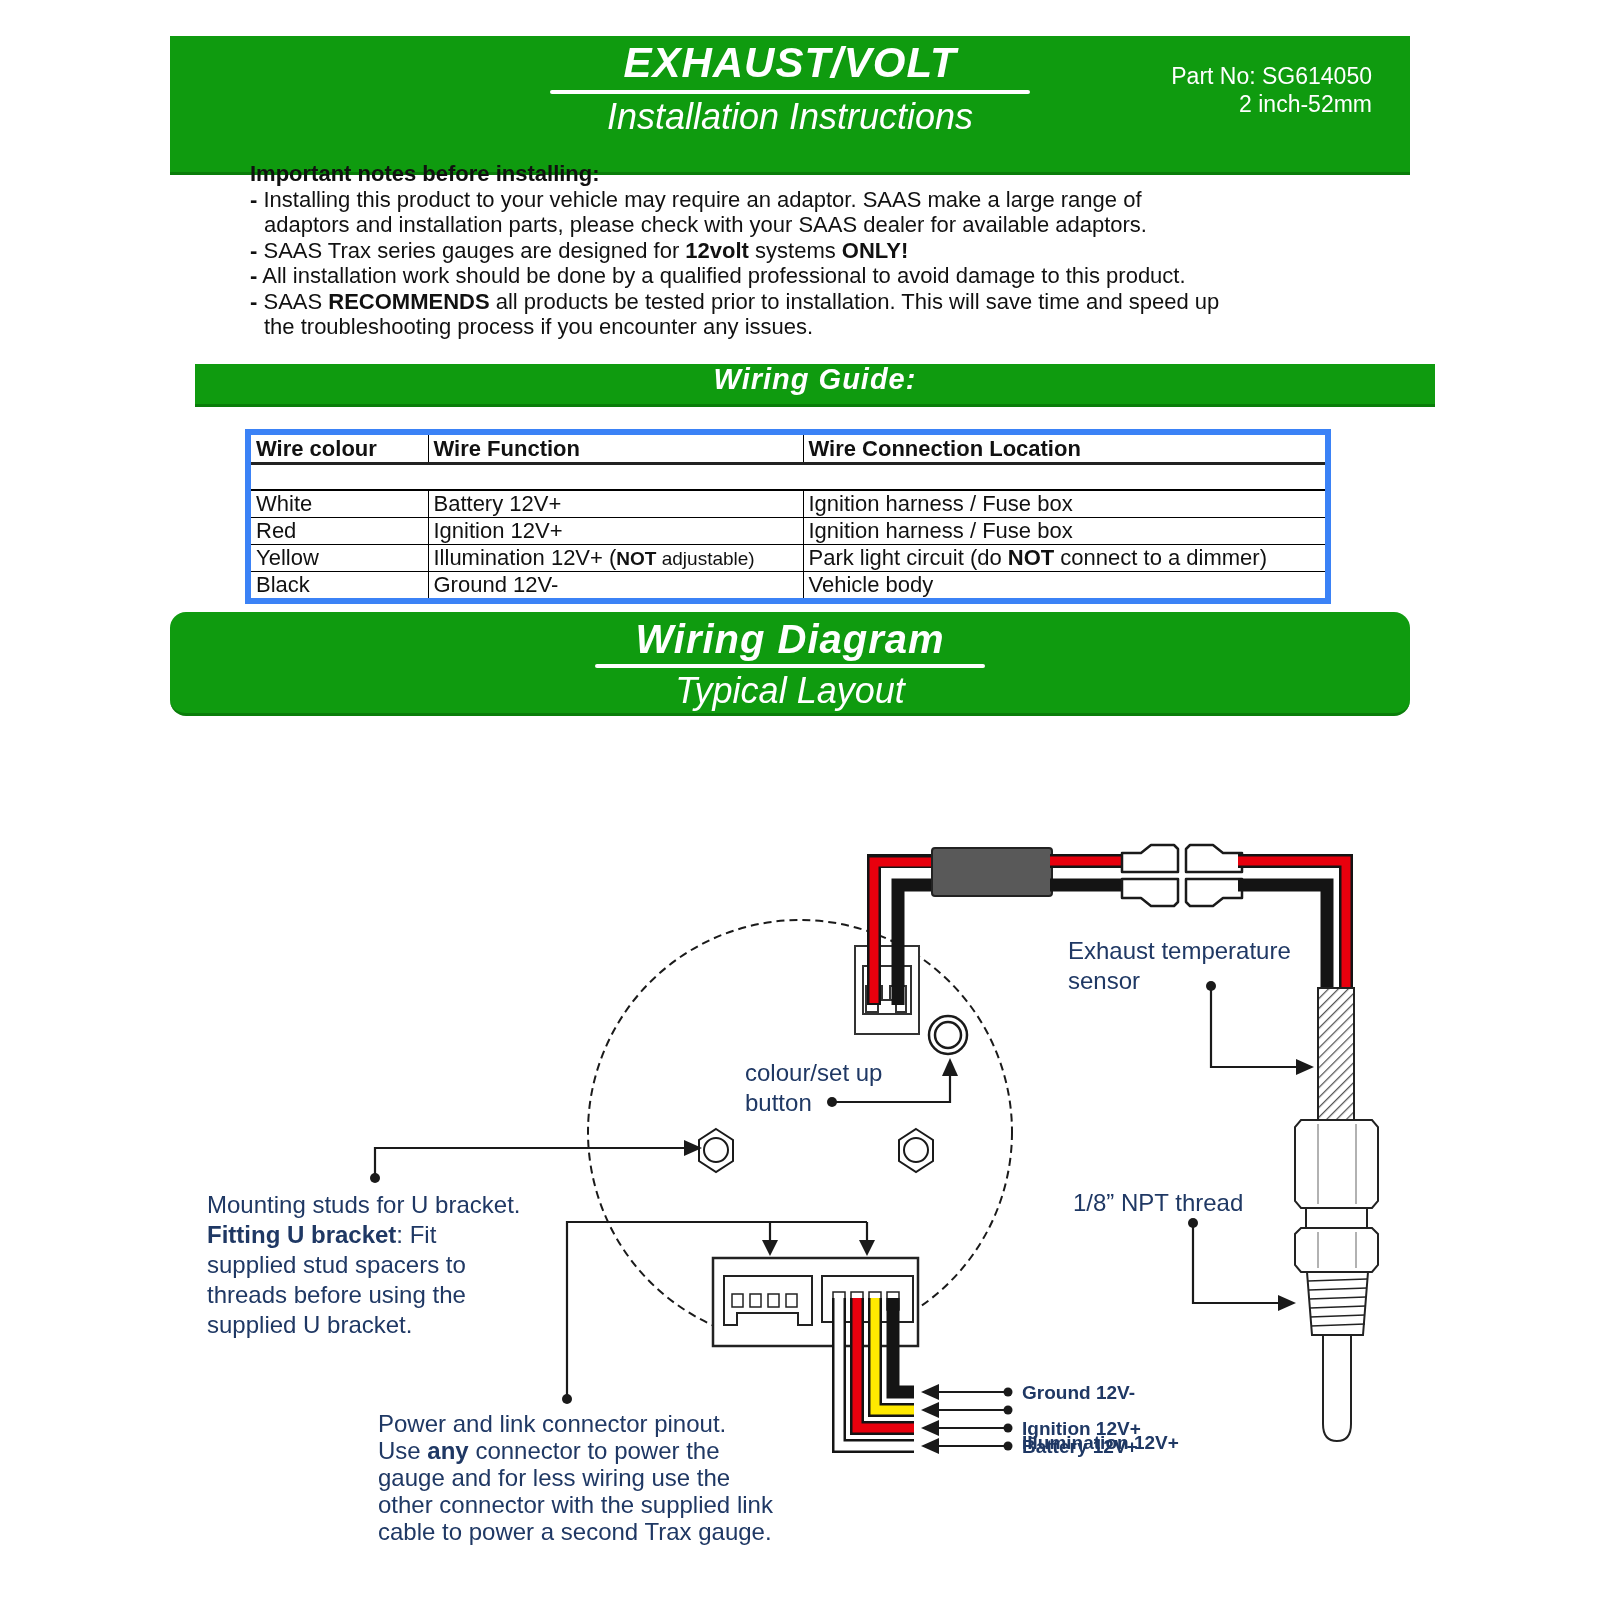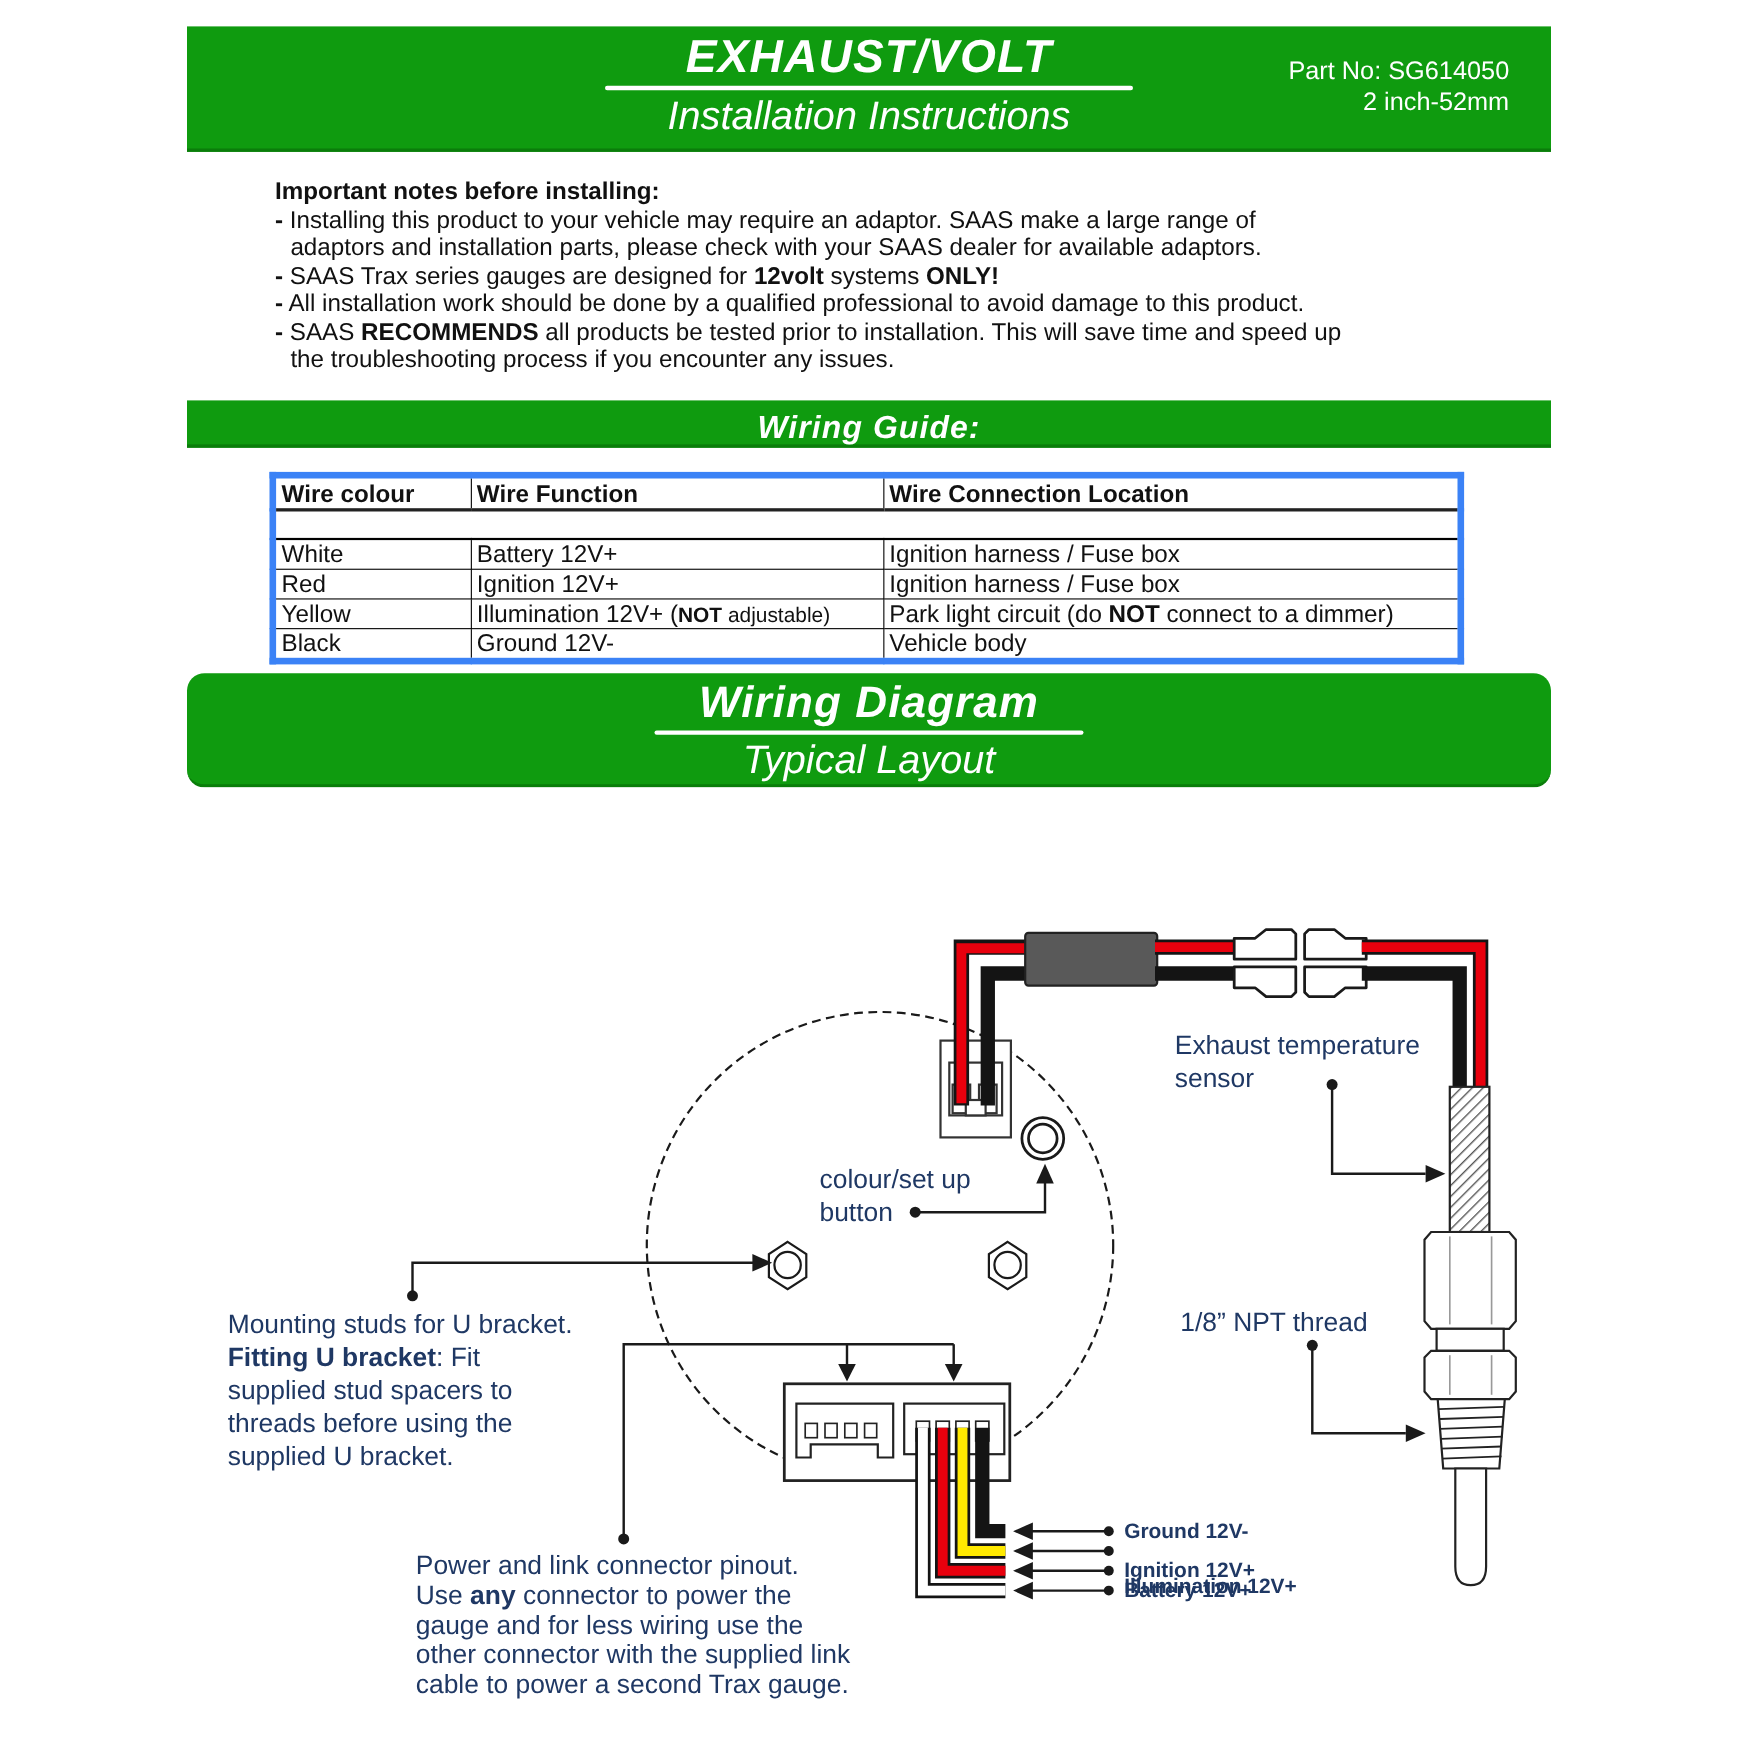--- a/index.html
+++ b/index.html
@@ -11,27 +11,27 @@
   html,body{margin:0;padding:0;background:#fff;}
   body{width:1600px;height:1600px;position:relative;overflow:hidden;
        font-family:"Liberation Sans",sans-serif;color:var(--ink);}
   
   .banner{position:absolute;left:170px;width:1240px;background:var(--green);
           border-bottom:3px solid var(--green-dark);color:#fff;
           display:flex;flex-direction:column;align-items:center;}
   .banner-title{font-weight:bold;font-style:italic;letter-spacing:1px;}
   .banner-sub{font-style:italic;text-align:center;}
   .title-bar{background:#fff;height:4px;border-radius:2px;}
-  .header-banner{top:24px;height:114px;padding-top:4px;box-sizing:border-box;}
+  .header-banner{top:36px;height:139px;padding-top:4px;box-sizing:border-box;}
   .header-banner .banner-title{font-size:42px;line-height:46px;}
   .header-banner .title-bar{width:480px;margin:4px 0 2px 0;}
   .header-banner .banner-sub{font-size:36px;line-height:42px;}
   .part-info{position:absolute;right:38px;top:26px;text-align:right;
              font-size:23px;line-height:28px;font-weight:normal;font-style:normal;}
-  .guide-banner{top:364px;height:40px;justify-content:flex-end;}
+  .guide-banner{top:364px;height:40px;justify-content:flex-start;margin-left:25px;}
   .guide-banner .banner-title{font-size:29px;line-height:30px;}
   .diagram-banner{top:612px;height:104px;padding-top:4px;box-sizing:border-box;border-radius:16px;}
   .diagram-banner .banner-title{font-size:40px;line-height:46px;}
   .diagram-banner .title-bar{width:390px;margin:2px 0 2px 0;}
   .diagram-banner .banner-sub{font-size:36px;line-height:42px;}
   
   .notes{position:absolute;left:250px;top:161px;width:1130px;
          font-size:22px;line-height:25.5px;}
   .notes .heading{font-weight:bold;}
   .note-item{padding-left:14px;text-indent:-14px;}

